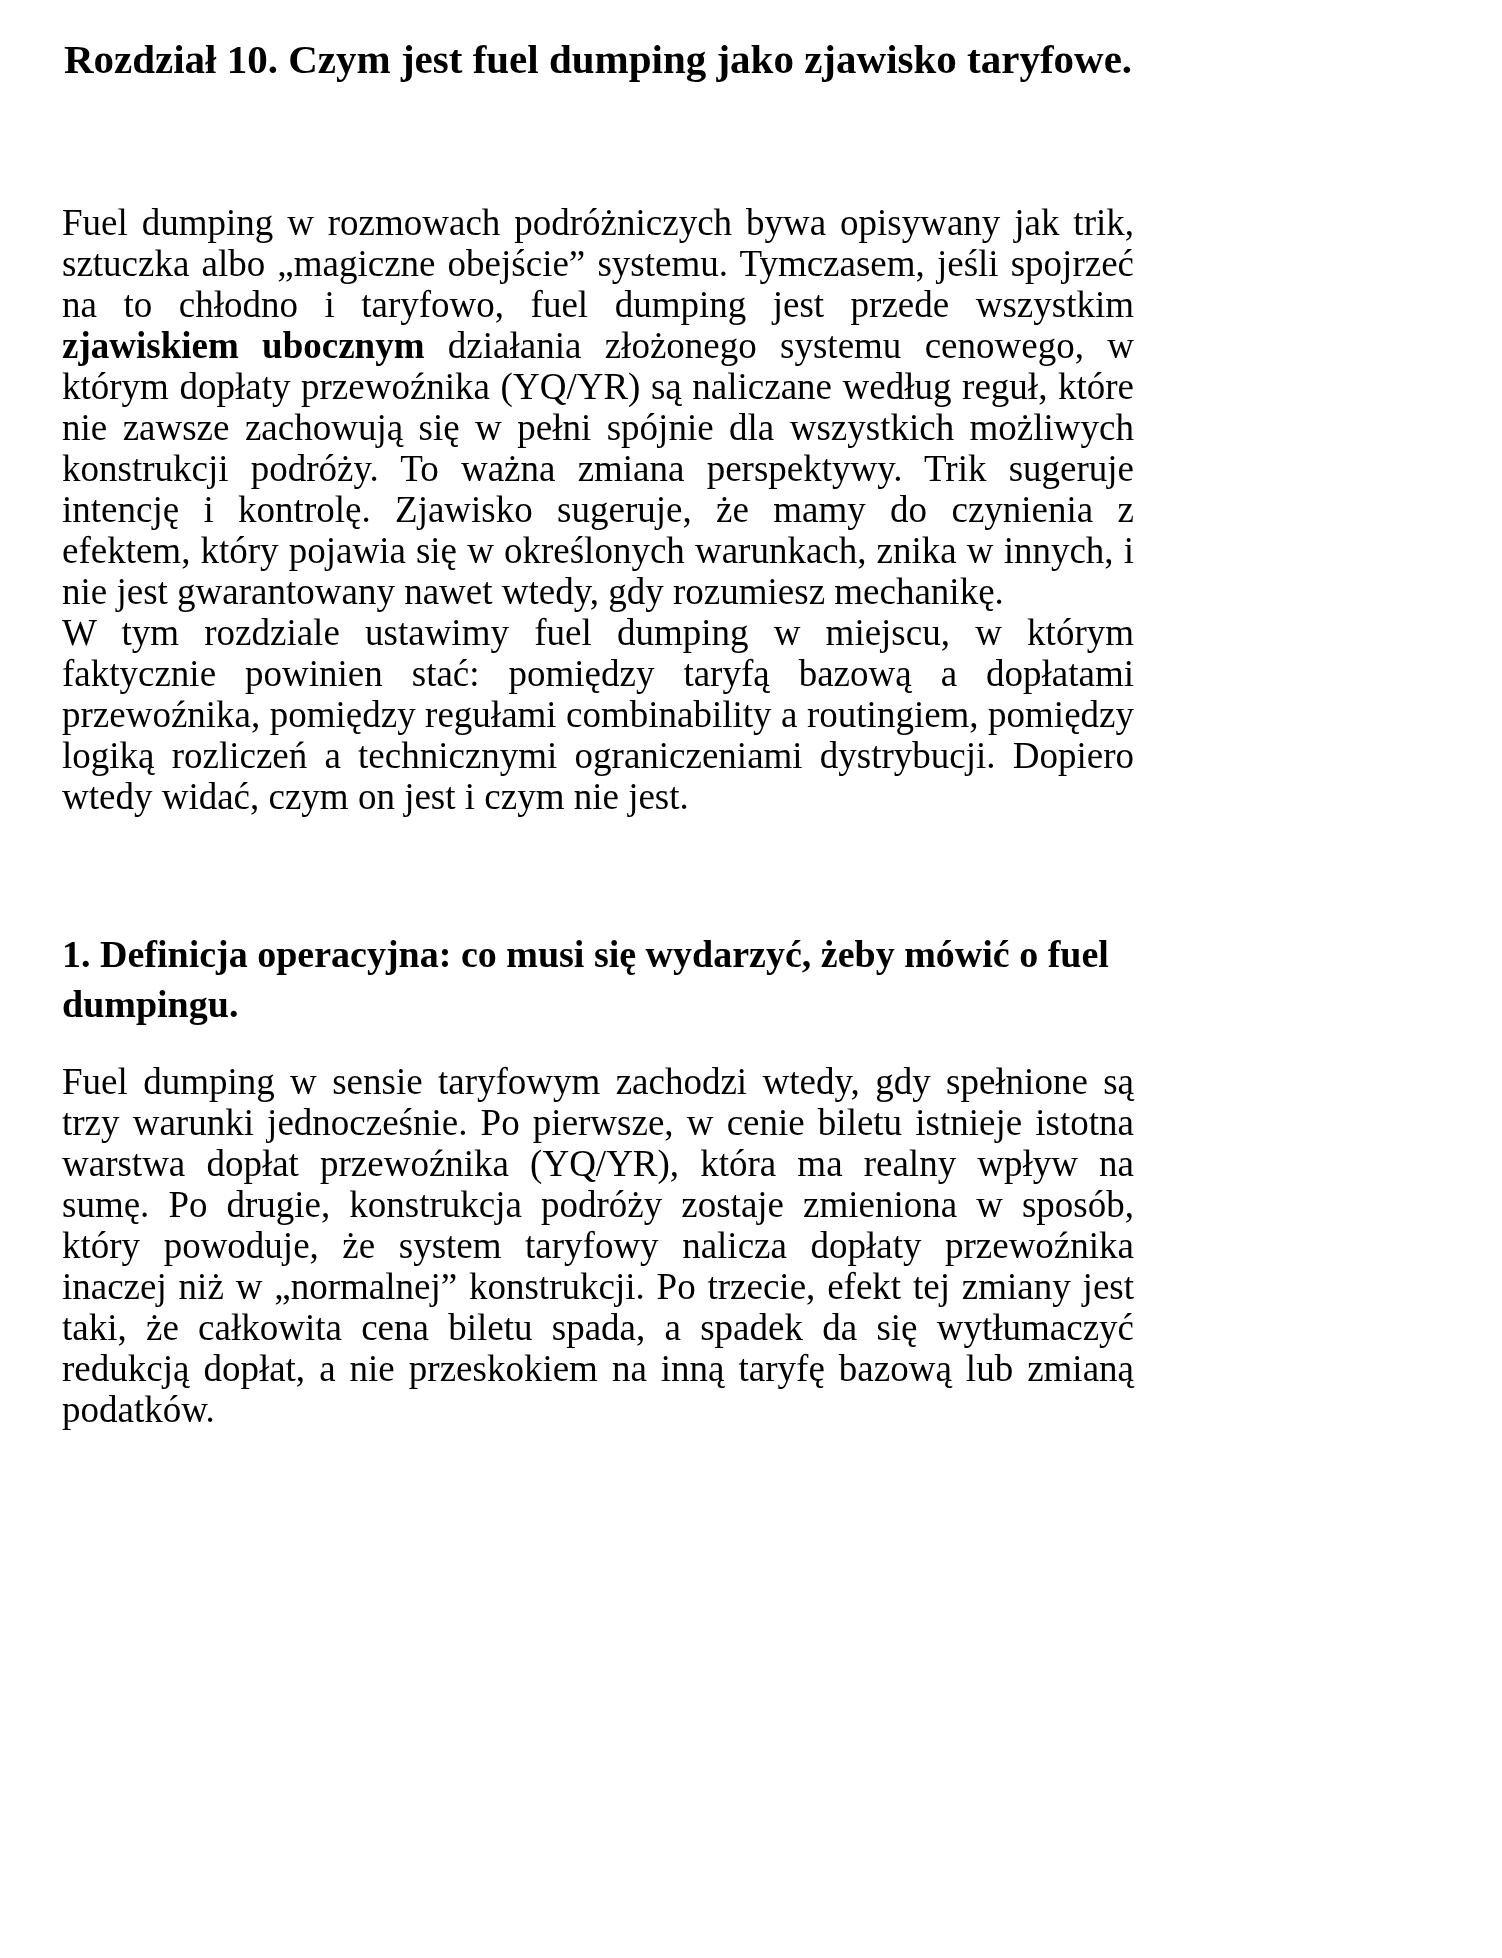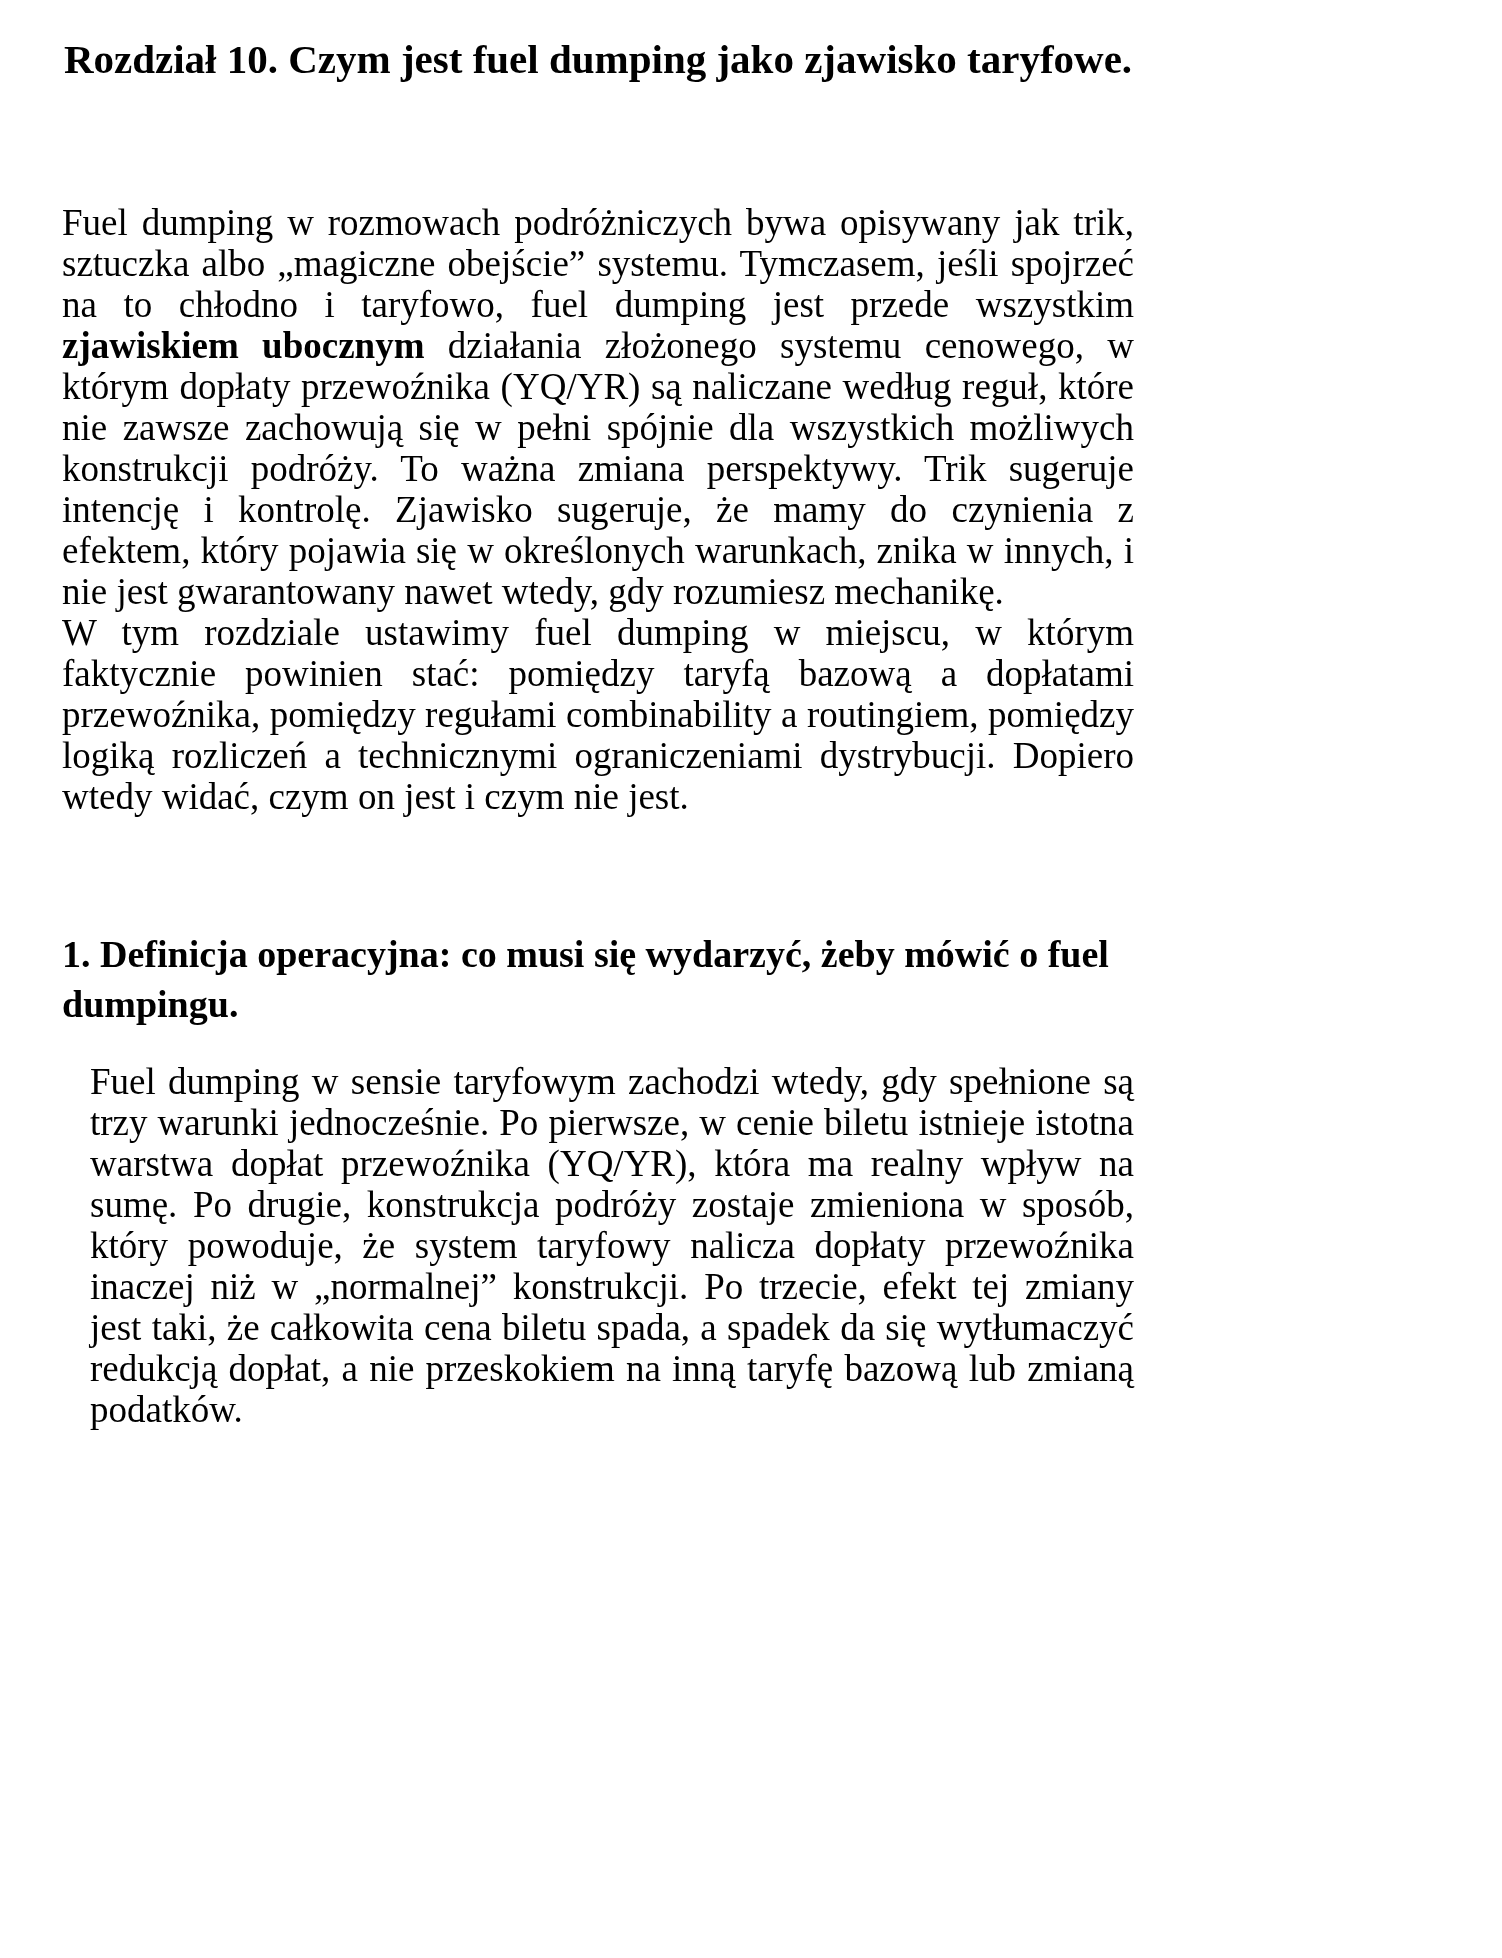--- a/index.html
+++ b/index.html
@@ -43,21 +43,20 @@
   }
   .section-heading {
     margin: 112px 0 0 0;
     font-size: 38px;
     line-height: 50px;
     font-weight: bold;
     text-align: left;
   }
   .par-section {
     margin-top: 32px;
-    margin-left: 28px;
   }
 </style>
 </head>
 <body>
 
 <div class="page">
 
   <h1 class="doc-title">Rozdział 10. Czym jest fuel dumping jako zjawisko taryfowe.</h1>
 
   <p class="body-par par-intro"><span>Fuel dumping w rozmowach podróżniczych bywa opisywany jak trik, sztuczka albo „magiczne obejście” systemu. Tymczasem, jeśli spojrzeć na to chłodno i taryfowo, fuel dumping jest przede wszystkim </span><span class="bold-inline">zjawiskiem ubocznym</span><span> działania złożonego systemu cenowego, w którym dopłaty przewoźnika (YQ/YR) są naliczane według reguł, które nie zawsze zachowują się w pełni spójnie dla wszystkich możliwych konstrukcji podróży. To ważna zmiana perspektywy. Trik sugeruje intencję i kontrolę. Zjawisko sugeruje, że mamy do czynienia z efektem, który pojawia się w określonych warunkach, znika w innych, i nie jest gwarantowany nawet wtedy, gdy rozumiesz mechanikę.</span></p>

